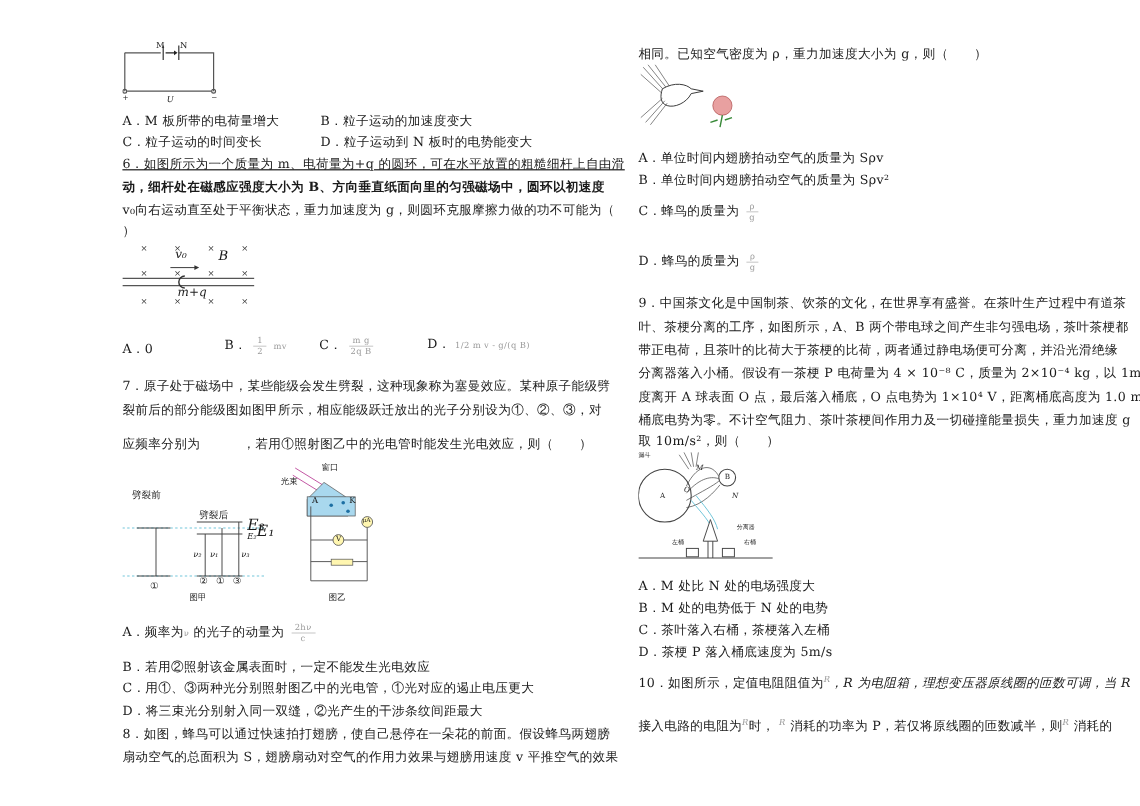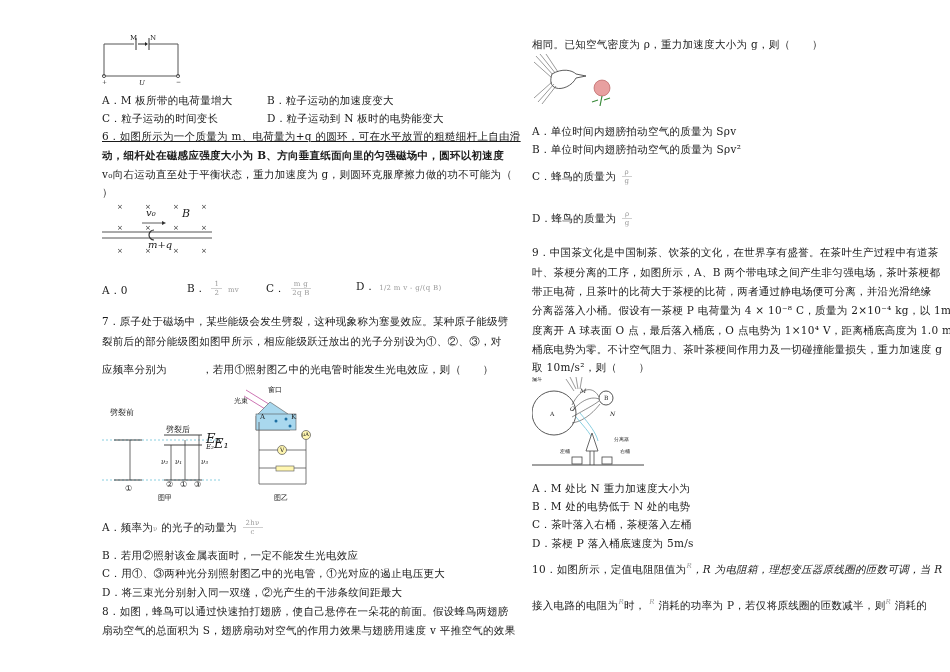--- a/index.html
+++ b/index.html
@@ -207,21 +207,21 @@
   <span class="abs" style="left:0px;top:376px;font-size:5px;">漏斗</span>
   <span class="abs" style="left:18px;top:410px;font-size:6px;">A</span>
   <span class="abs" style="left:72px;top:394px;font-size:6px;">B</span>
   <span class="abs it" style="left:38px;top:405px;font-size:6px;">O</span>
   <span class="abs it" style="left:48px;top:387px;font-size:6px;">M</span>
   <span class="abs it" style="left:78px;top:410px;font-size:6px;">N</span>
   <span class="abs" style="left:82px;top:436px;font-size:5px;">分离器</span>
   <span class="abs" style="left:28px;top:448px;font-size:5px;">左桶</span>
   <span class="abs" style="left:88px;top:448px;font-size:5px;">右桶</span>
 
-  <div class="line" style="left:0;top:482px;">A．M 处比 N 重力加速度大小为</div>
+  <div class="line" style="left:0;top:482px;">A．M 处比 N 处的电场强度大</div>
   <div class="line" style="left:0;top:500px;">B．M 处的电势低于 N 处的电势</div>
   <div class="line" style="left:0;top:518px;">C．茶叶落入右桶，茶梗落入左桶</div>
   <div class="line" style="left:0;top:537px;">D．茶梗 P 落入桶底速度为 5m/s</div>
 
   <div class="line" style="left:0;top:562px;">
     <span>10．如图所示，定值电阻阻值为</span><sup class="faint it">R</sup><span class="it">，R 为电阻箱，理想变压器原线圈的匝数可调，当 R</span>
   </div>
   <div class="line" style="left:0;top:598px;">
     <span>接入电路的电阻为</span><sup class="faint it">R</sup><span>时，</span>
     <sup class="faint it">R</sup> <span>消耗的功率为 P，若仅将原线圈的匝数减半，则</span><sup class="faint it">R</sup> <span>消耗的</span>

